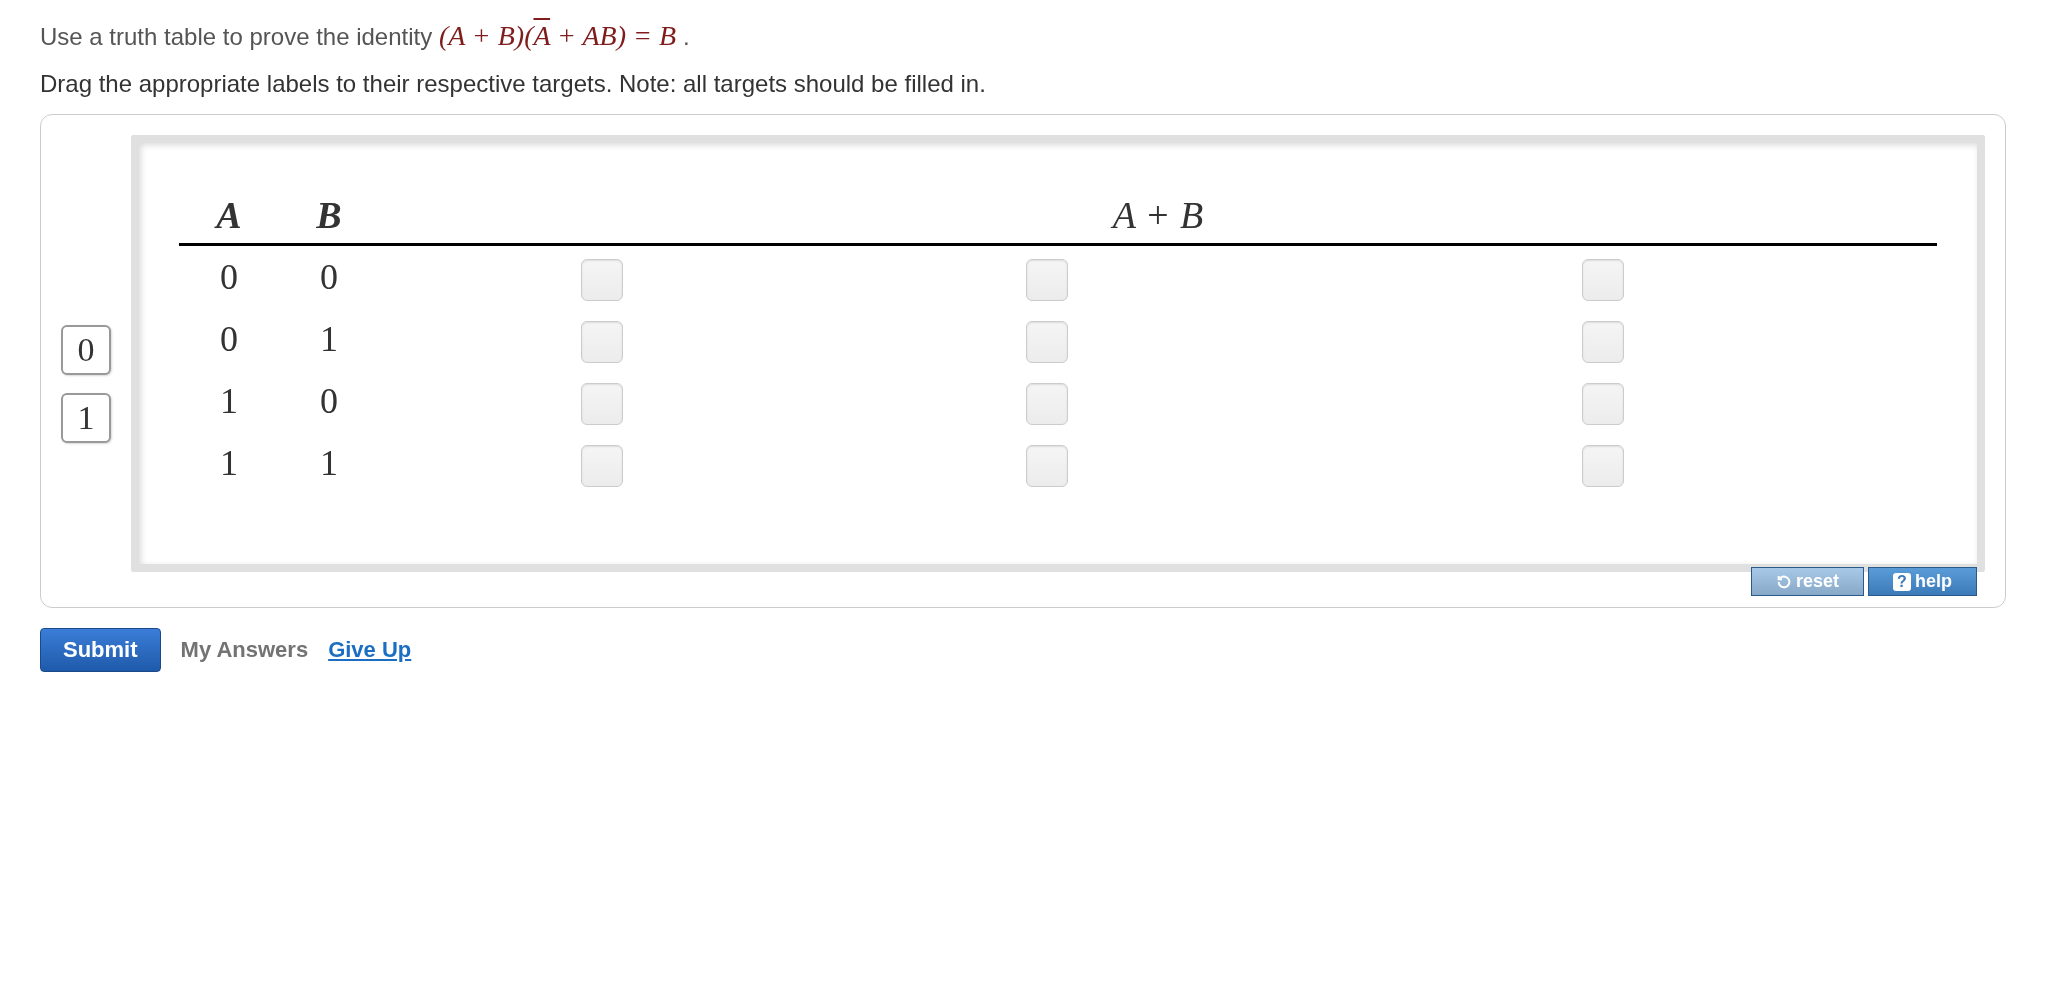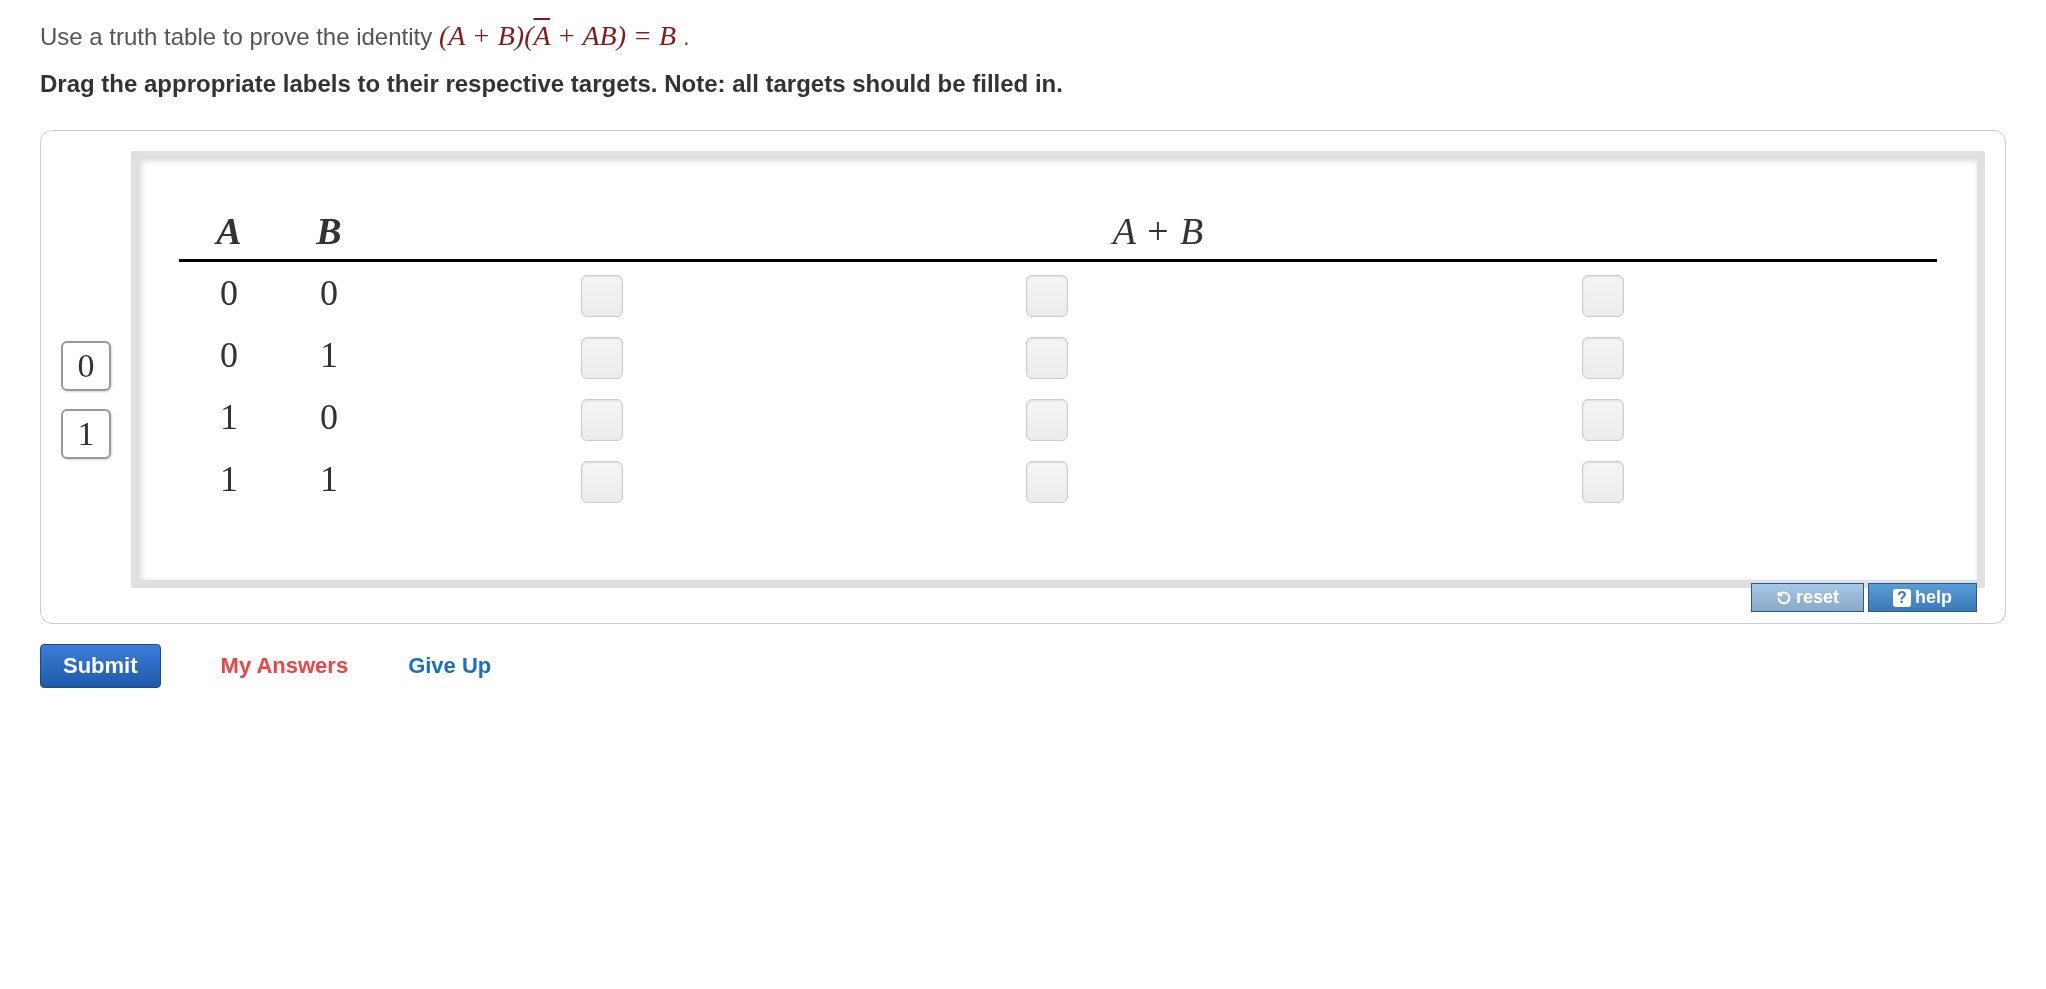--- a/index.html
+++ b/index.html
@@ -16,24 +16,24 @@
     font-size: 24px;
     color: #555;
   }
   .question-text .math {
     font-family: 'Times New Roman', serif;
     font-size: 28px;
     font-style: italic;
     color: #7f1d1d;
   }
   .instruction {
-    font-weight: bold;
+    font-weight: normal;
     font-size: 24px;
     color: #333;
-    margin-bottom: 32px;
+    margin-bottom: 16px;
   }
   .work-area {
     border: 1px solid #ccc;
     border-radius: 12px;
     padding: 20px 20px 35px 20px;
     position: relative;
   }
   .inner-content {
     display: flex;
     align-items: center;
@@ -137,43 +137,44 @@
     align-items: center;
     gap: 4px;
   }
   .btn-reset { background: linear-gradient(#a8c8e8, #88a8c8); color:#fff;}
   .icon-reset {
     width: 16px; height: 16px;
   }
   .bottom-bar {
     display: flex;
     align-items: center;
-    gap: 60px;
+    gap: 20px;
     margin-top: 20px;
   }
   .btn-submit {
     background: linear-gradient(#3b7dd8, #1f5aaa);
     color: #fff;
     font-weight: bold;
     font-size: 22px;
     padding: 8px 22px;
     border: 1px solid #1a4a88;
     border-radius: 4px;
     cursor: pointer;
   }
   .my-answers {
     font-weight: bold;
     font-size: 22px;
-    color: #ef4444;
+    color: #737373;
     text-align: right;
   }
   .give-up {
     font-weight: bold;
     font-size: 22px;
     color: #1b6ec2;
+    text-decoration: underline;
     cursor: pointer;
   }
 </style>
 </head>
 <body>
 
 <div class="question-text">
   <span>Use a truth table to prove the identity </span>
   <span class="math">
     <span>(A + B)(</span><span class="overline">A</span><span> + AB) = B</span>

